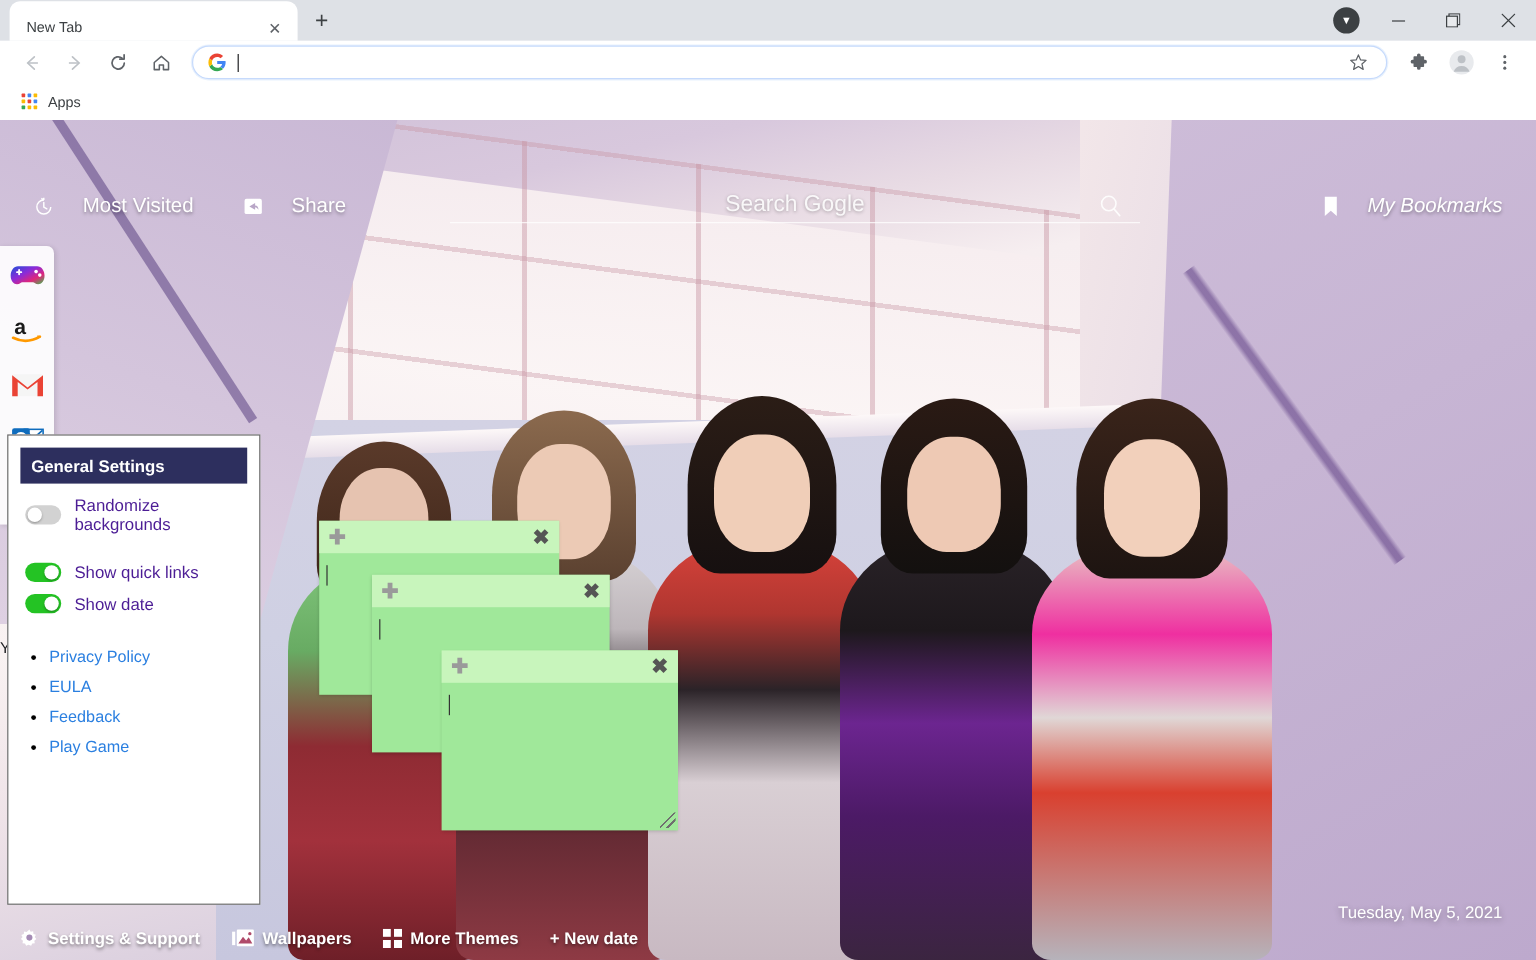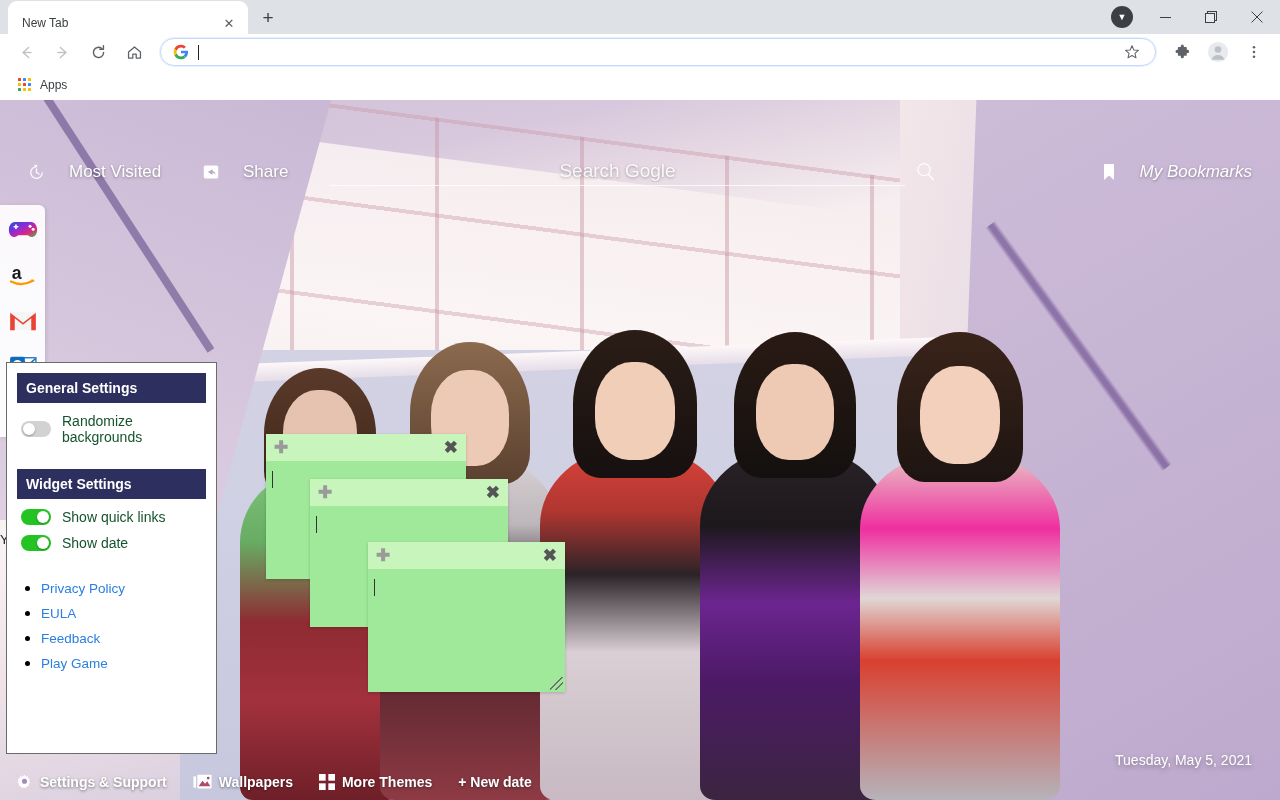--- a/index.html
+++ b/index.html
@@ -191,21 +191,21 @@
     text-shadow: 0 1px 3px rgba(0,0,0,.35);
     white-space: nowrap;
   }
   #nav-most-visited { position: absolute; left: 28px; top: 62px; }
   #nav-share { position: absolute; left: 203px; top: 62px; }
   #nav-bookmarks { position: absolute; right: 28px; top: 62px; font-style: italic; }
 
   #ntp-search-wrap {
     position: absolute; left: 50%; transform: translateX(-50%);
     top: 56px; width: 620px;
-    display: flex; align-items: center; justify-content: flex-start;
+    display: flex; align-items: center; justify-content: flex-end;
   }
   #ntp-search-input {
     width: 575px; height: 30px;
     background: transparent; border: none;
     border-bottom: 1px solid rgba(255,255,255,.75);
     outline: none;
     color: #ffffff; font-size: 19px;
     font-family: "Liberation Sans", sans-serif;
     text-align: center;
     text-shadow: 0 1px 3px rgba(0,0,0,.3);
@@ -301,21 +301,21 @@
   }
   .toggle.off { background: #d2d2d2; }
   .toggle.on  { background: #24c324; }
   .toggle .knob {
     position: absolute; top: 2px; width: 12px; height: 12px;
     background: #fff; border-radius: 50%;
     box-shadow: 0 1px 2px rgba(0,0,0,.3);
   }
   .toggle.off .knob { left: 2px; }
   .toggle.on  .knob { right: 2px; }
-  .sp-label { font-size: 14px; color: #14532d; }
+  .sp-label { font-size: 14px; color: #4c1d95; }
   .sp-spacer { height: 14px; }
   #support-list { list-style: disc; margin: 4px 0 0 24px; }
   #support-list li { margin-bottom: 7px; }
   #support-list a, .sp-link { color: #2a7fe0; font-size: 13.5px; text-decoration: none; }
 
   .hidden-ql-label {
     position: absolute; left: 0px; top: 432px;
     font-size: 13px; color: #202124;
   }
 </style>
@@ -597,21 +597,20 @@
 
     <div class="sp-row">
       <span class="toggle off">
           <span class="knob"></span>
         </span>
       <span class="sp-label">Randomize backgrounds</span>
     </div>
 
     <div class="sp-spacer"></div>
 
-    <div class="sp-header">Widget Settings</div>
 
     <div class="sp-row">
       <span class="toggle on">
           <span class="knob"></span>
         </span>
       <span class="sp-label">Show quick links</span>
     </div>
     <div class="sp-row">
       <span class="toggle on">
           <span class="knob"></span>

